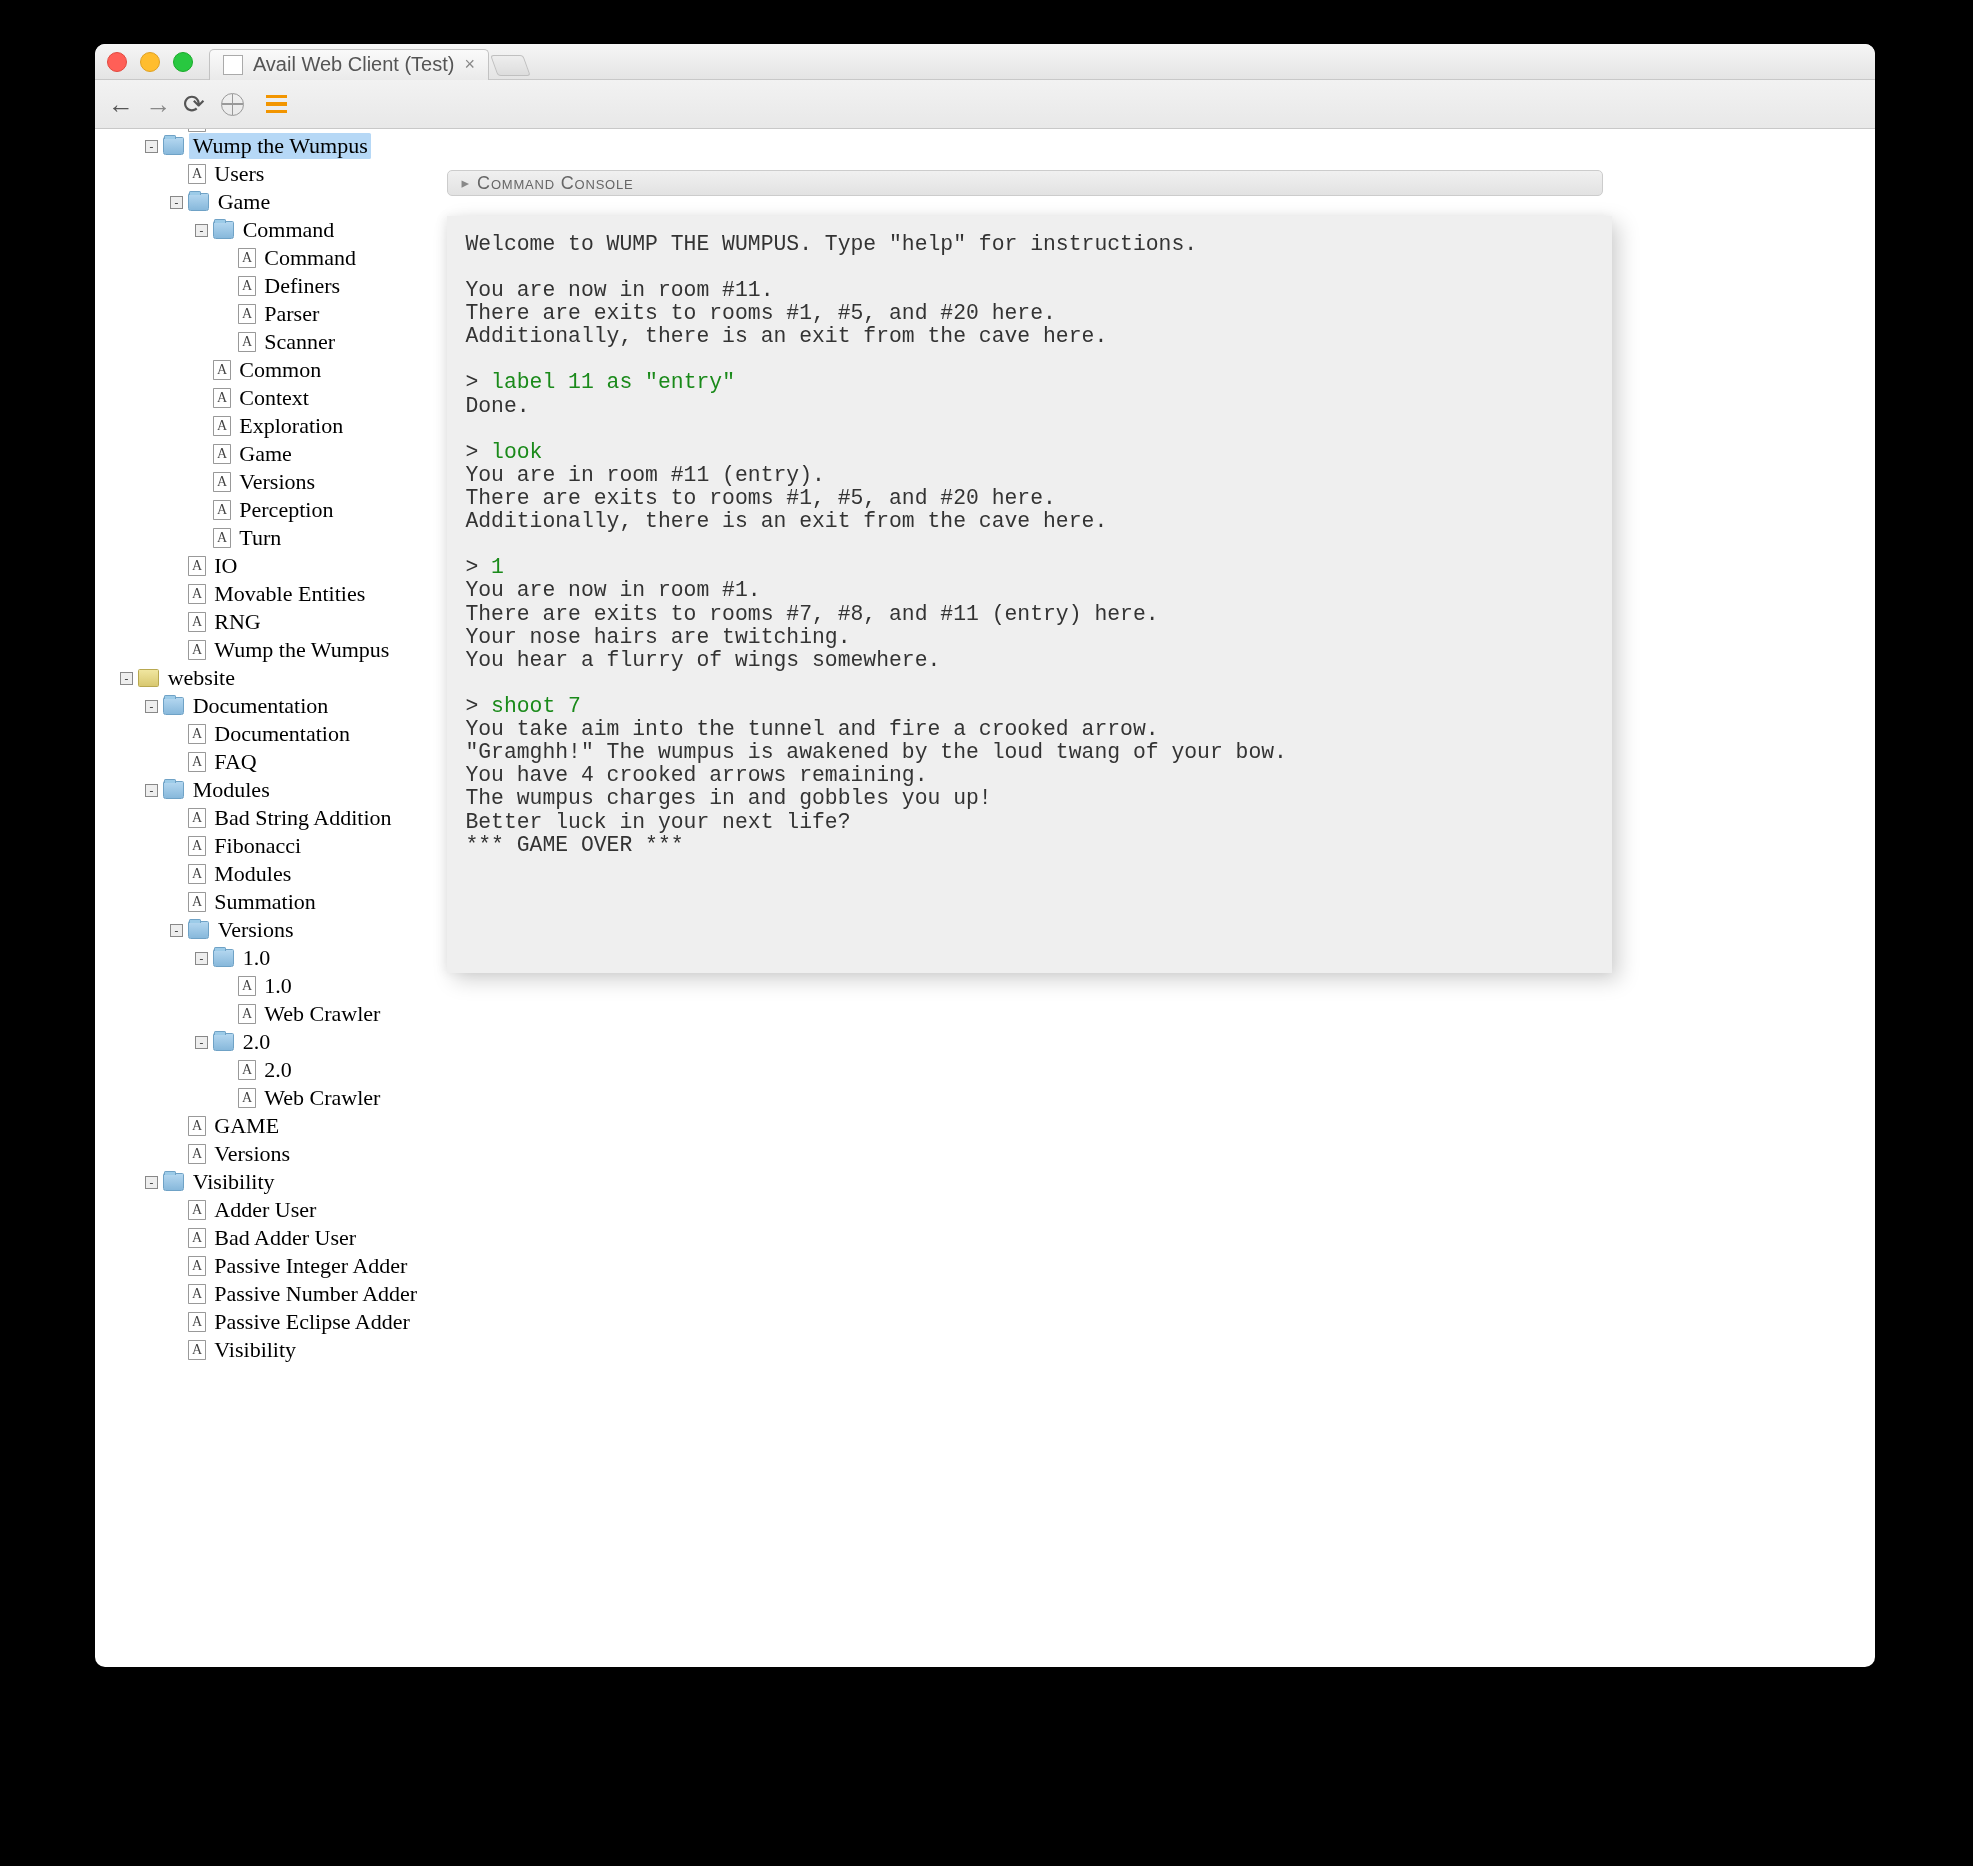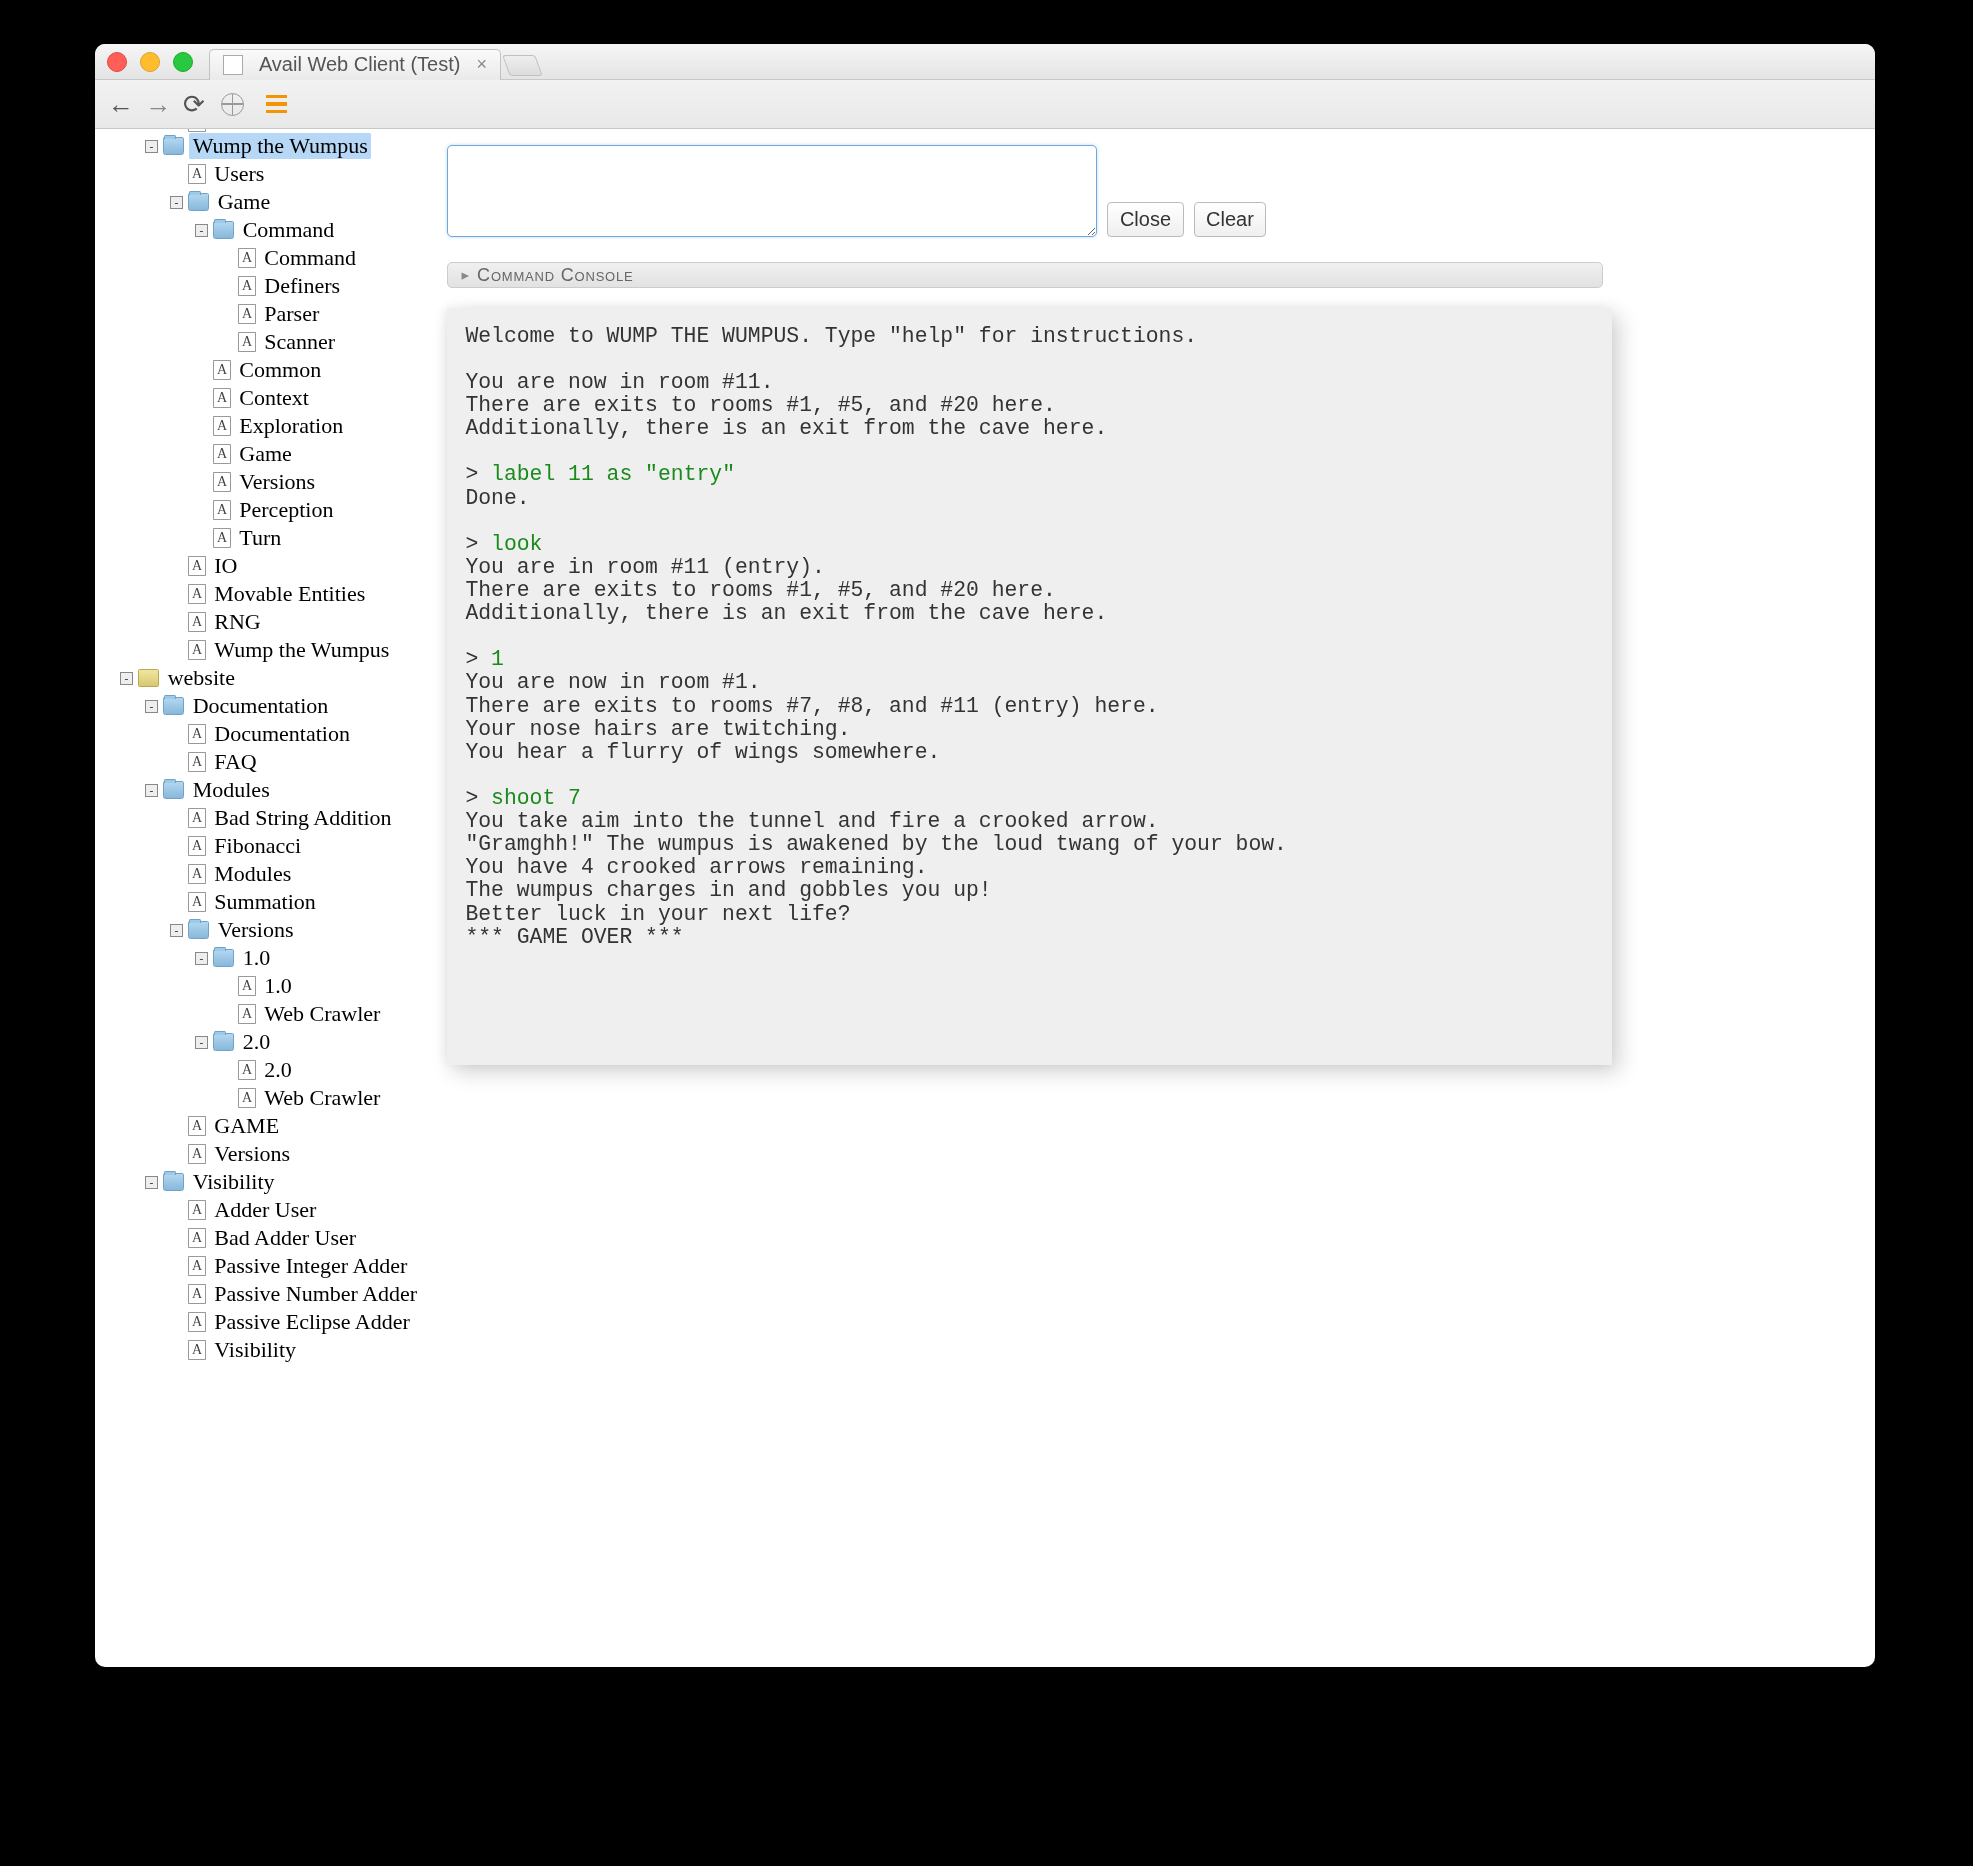--- a/index.html
+++ b/index.html
@@ -40,21 +40,21 @@
 .tab {
   display: flex; align-items: center;
   background: linear-gradient(#fafafa,#eaeaea);
   border: 0.8px solid #c2c2c2;
   border-bottom: none;
   height: 31px;
   padding: 0 13px;
   border-radius: 5px 5px 0 0;
   position: relative;
   top: 2.5px;
-  gap: 16px;
+  gap: 10px;
   font-size: 20px;
   color: #555;
 }
 .tab-icon { width: 20px; height: 20px; border: 0.8px solid #aaa; background: #fff; }
 .tab-close { color: #888; font-size: 18px; }
 .newtab {
   width: 33px; height: 21.4px; margin-left: 5px;
   background: linear-gradient(#eee,#ddd);
   border: 0.8px solid #c0c0c0;
   transform: skewX(20deg);
@@ -594,25 +594,20 @@
             <span class="spacer" style="width: 25px;"></span>
             <span class="spacer" style="width: 25px;"></span>
             <span class="spacer" style="width: 25px;"></span>
             <span class="spacer" style="width: 18px;"></span>
             <span class="node-icon a-icon">A</span>
             <span class="node-label">Visibility</span>
           </div>
         </div>
     </div>
     <div class="main">
-      <div class="input-row">
-        <textarea class="cmd-input" style=""></textarea>
-        <button class="btn">Close</button>
-        <button class="btn">Clear</button>
-      </div>
       <div class="panel-header">
         <span class="panel-arrow">▸</span>
         <span class="panel-title">Command Console</span>
       </div>
       <div class="console" id="console">Welcome to WUMP THE WUMPUS. Type "help" for instructions.
 
 You are now in room #11.
 There are exits to rooms #1, #5, and #20 here.
 Additionally, there is an exit from the cave here.
 

